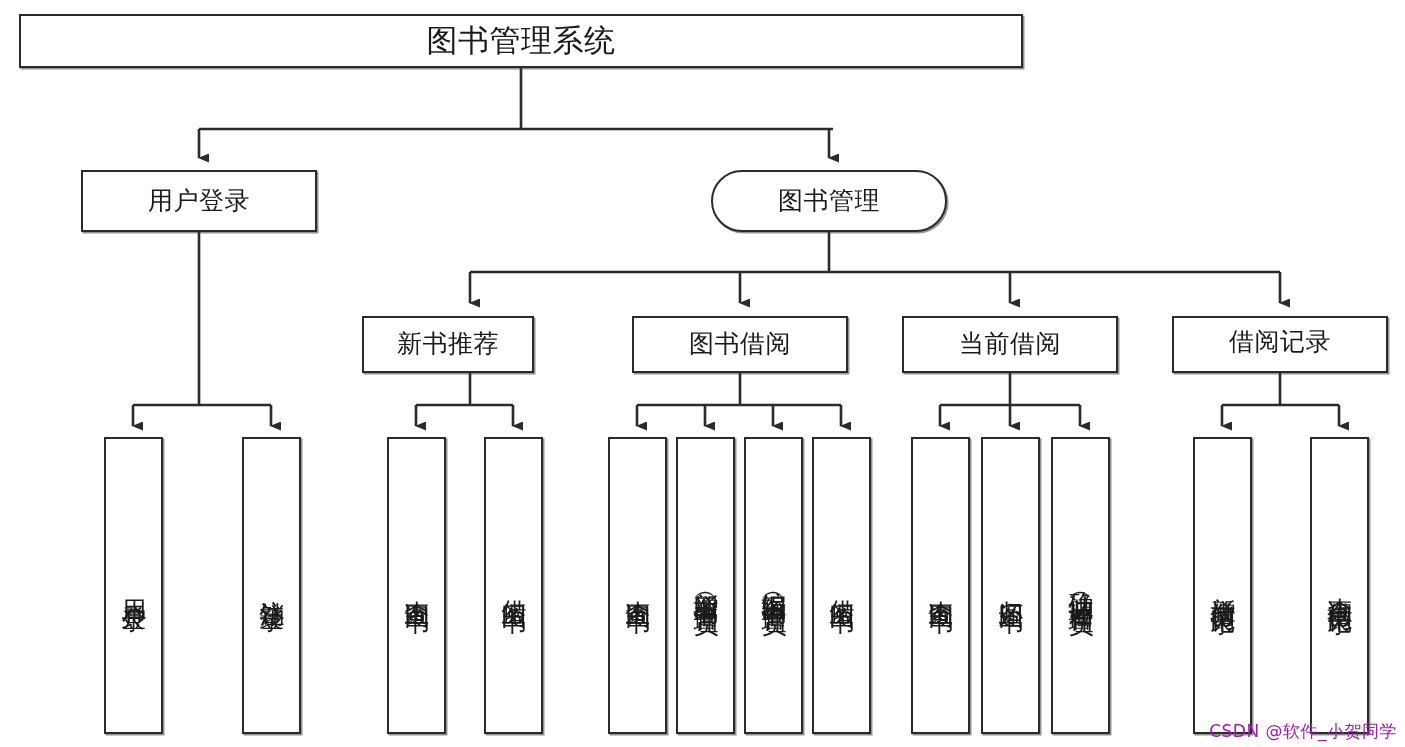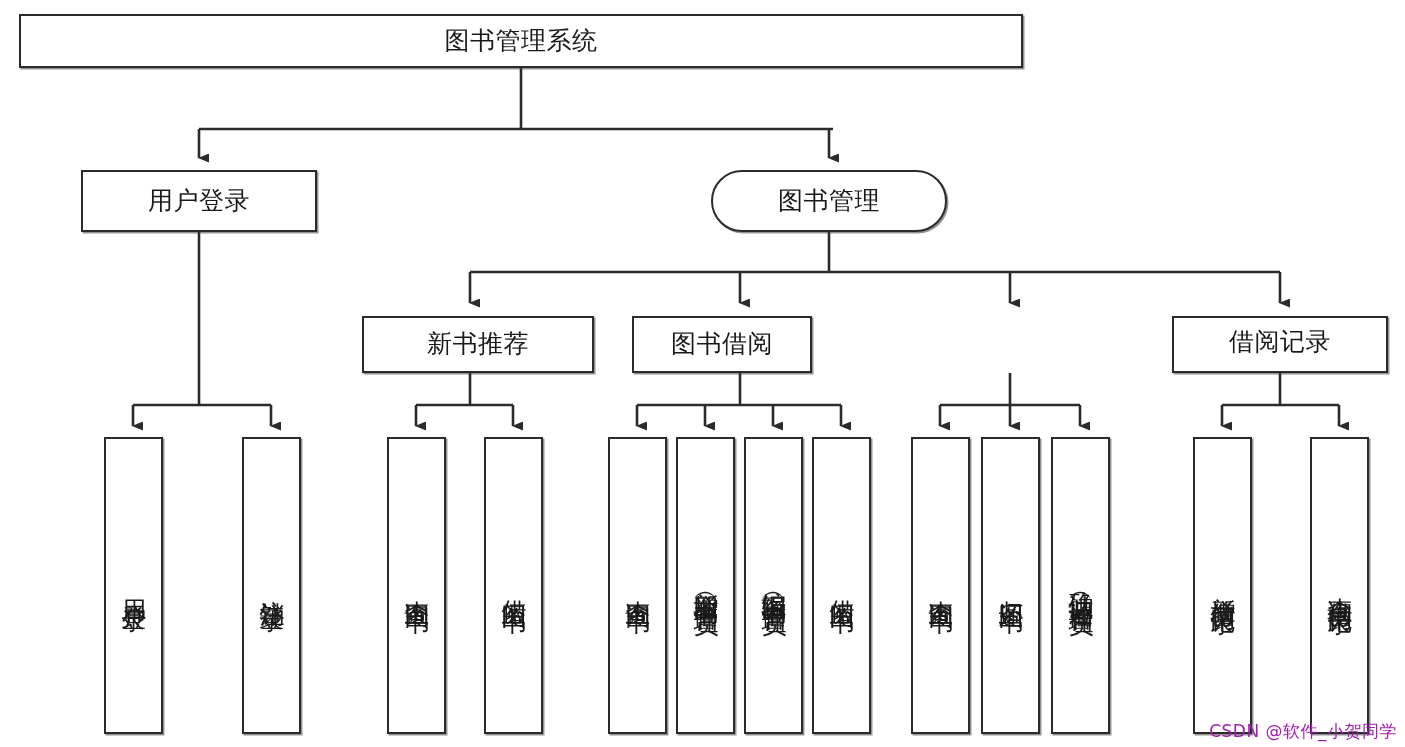--- a/index.html
+++ b/index.html
@@ -43,21 +43,21 @@
     line-height: 1.22;
     letter-spacing: 0.5px;
     white-space: nowrap;
   }
   
   .node.horiz .node-label {
     font-size: 25px;
     text-align: center;
   }
   .node.root .node-label {
-    font-size: 25px;
+    font-size: 31px;
   }
   
   .node.vert {
     align-items: center;
     justify-content: center;
     padding: 6px 0;
   }
   .node.vert .node-label {
     writing-mode: vertical-rl;
     text-orientation: upright;
@@ -138,25 +138,28 @@
     <span class="node-label">图书管理系统</span>
   </div>
 
   <div class="node horiz" style="left:81px; top:170px; width:236px; height:62px;">
     <span class="node-label">用户登录</span>
   </div>
   <div class="node horiz" style="left:711px; top:170px; width:236px; height:62px;border-radius:31px;">
     <span class="node-label">图书管理</span>
   </div>
 
-  <div class="node horiz" style="left:362px; top:316px; width:232px; height:57px;">
+  <div class="node horiz" style="left:362px; top:316px; width:172px; height:57px;">
     <span class="node-label">新书推荐</span>
   </div>
-  <div class="node horiz" style="left:632px; top:316px; width:180px; height:57px;">
+  <div class="node horiz" style="left:632px; top:316px; width:216px; height:57px;">
     <span class="node-label">图书借阅</span>
+  </div>
+  <div class="node horiz" style="left:902px; top:316px; width:216px; height:57px;">
+    <span class="node-label">当前借阅</span>
   </div>
   <div class="node horiz" style="left:1172px; top:316px; width:216px; height:57px;font-family:Liberation Mono, monospace;">
     <span class="node-label">借阅记录</span>
   </div>
 
   <div class="node vert" style="left:104px; top:437px; width:59px; height:297px;">
     <span class="node-label">用户登录</span>
   </div>
   <div class="node vert" style="left:242px; top:437px; width:59px; height:297px;">
     <span class="node-label">注销登录</span>

